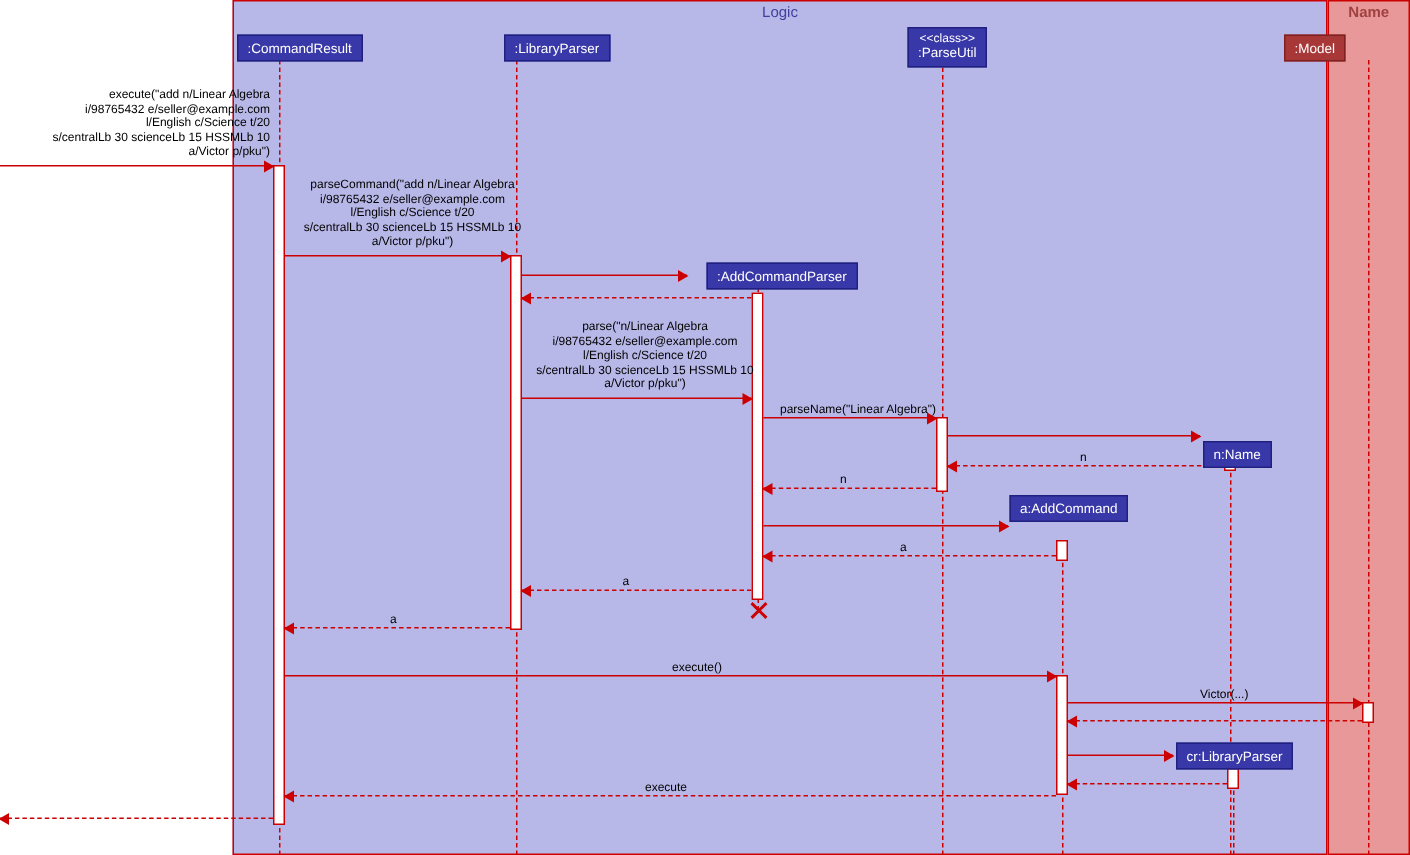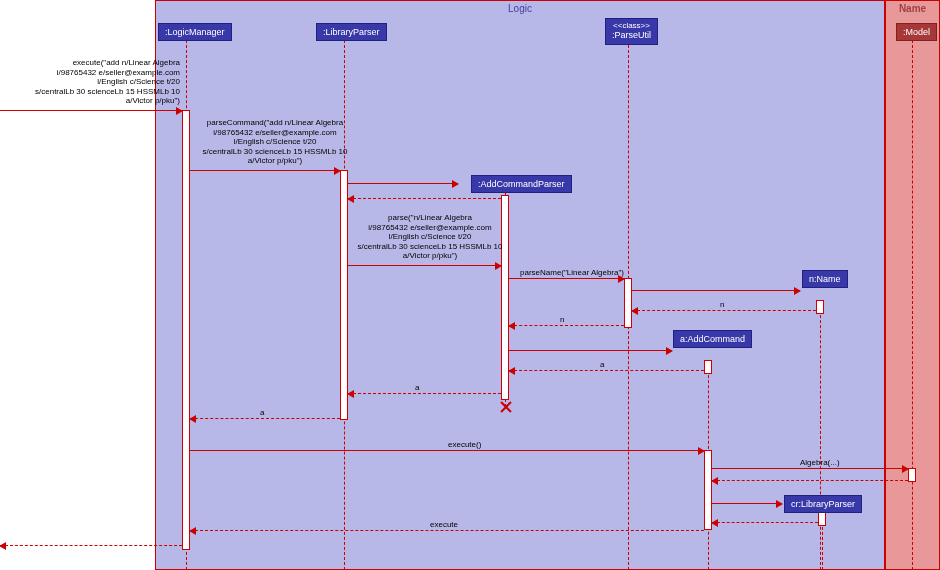--- a/index.html
+++ b/index.html
@@ -27,28 +27,28 @@
 </head>
 <body>
 
 <div class="frame-logic">
     <div class="frame-logic-label">Logic</div>
   </div>
 <div class="frame-model">
     <div class="frame-model-label">Name</div>
   </div>
 
-<div class="participant" style="left:158px;top:23px">:LogicManager</div>
-<div class="participant" style="left:316px;top:23px">:LibraryParser</div>
+<div class="participant" style="left:158px;top:23px">:CommandResult</div>
+<div class="participant" style="left:336px;top:23px">:LibraryParser</div>
 <div class="participant" style="left:605px;top:18px;line-height:1.1"><span class="stereotype">&lt;&lt;class&gt;&gt;</span><span>:ParseUtil</span></div>
 <div class="participant" style="left:471px;top:175px">:AddCommandParser</div>
-<div class="participant" style="left:802px;top:270px">n:Name</div>
+<div class="participant" style="left:802px;top:294px">n:Name</div>
 <div class="participant" style="left:673px;top:330px">a:AddCommand</div>
 <div class="participant" style="left:784px;top:495px">cr:LibraryParser</div>
-<div class="participant participant-model" style="left:896px;top:23px">:Model</div>
+<div class="participant participant-model" style="left:856px;top:23px">:Model</div>
 
 <div class="lifeline" style="left:186px;top:40px;height:530px"></div>
 <div class="lifeline" style="left:344px;top:40px;height:530px"></div>
 <div class="lifeline" style="left:628px;top:40px;height:530px"></div>
 <div class="lifeline" style="left:505px;top:192px;height:215px"></div>
 <div class="lifeline" style="left:820px;top:300px;height:270px"></div>
 <div class="lifeline" style="left:708px;top:360px;height:210px"></div>
 <div class="lifeline" style="left:822px;top:512px;height:58px"></div>
 <div class="lifeline" style="left:912px;top:40px;height:530px"></div>
 
@@ -93,21 +93,21 @@
 
 <div class="destroy" style="left:498px;top:400px"></div>
 
 <div class="arrow arrow-dash left" style="left:190px;top:418px;width:150px"></div>
 <div class="msg" style="left:260px;top:408px">a</div>
 
 <div class="arrow" style="left:190px;top:450px;width:514px"></div>
 <div class="msg" style="left:448px;top:440px">execute()</div>
 
 <div class="arrow" style="left:712px;top:468px;width:196px"></div>
-<div class="msg" style="left:800px;top:458px">Algebra(...)</div>
+<div class="msg" style="left:800px;top:458px">Victor(...)</div>
 <div class="arrow arrow-dash left" style="left:712px;top:480px;width:196px"></div>
 
 <div class="arrow" style="left:712px;top:503px;width:70px"></div>
 <div class="arrow arrow-dash left" style="left:712px;top:522px;width:106px"></div>
 
 <div class="arrow arrow-dash left" style="left:190px;top:530px;width:514px"></div>
 <div class="msg" style="left:430px;top:520px">execute</div>
 
 <div class="arrow arrow-dash left" style="left:0;top:545px;width:182px"></div>
 

